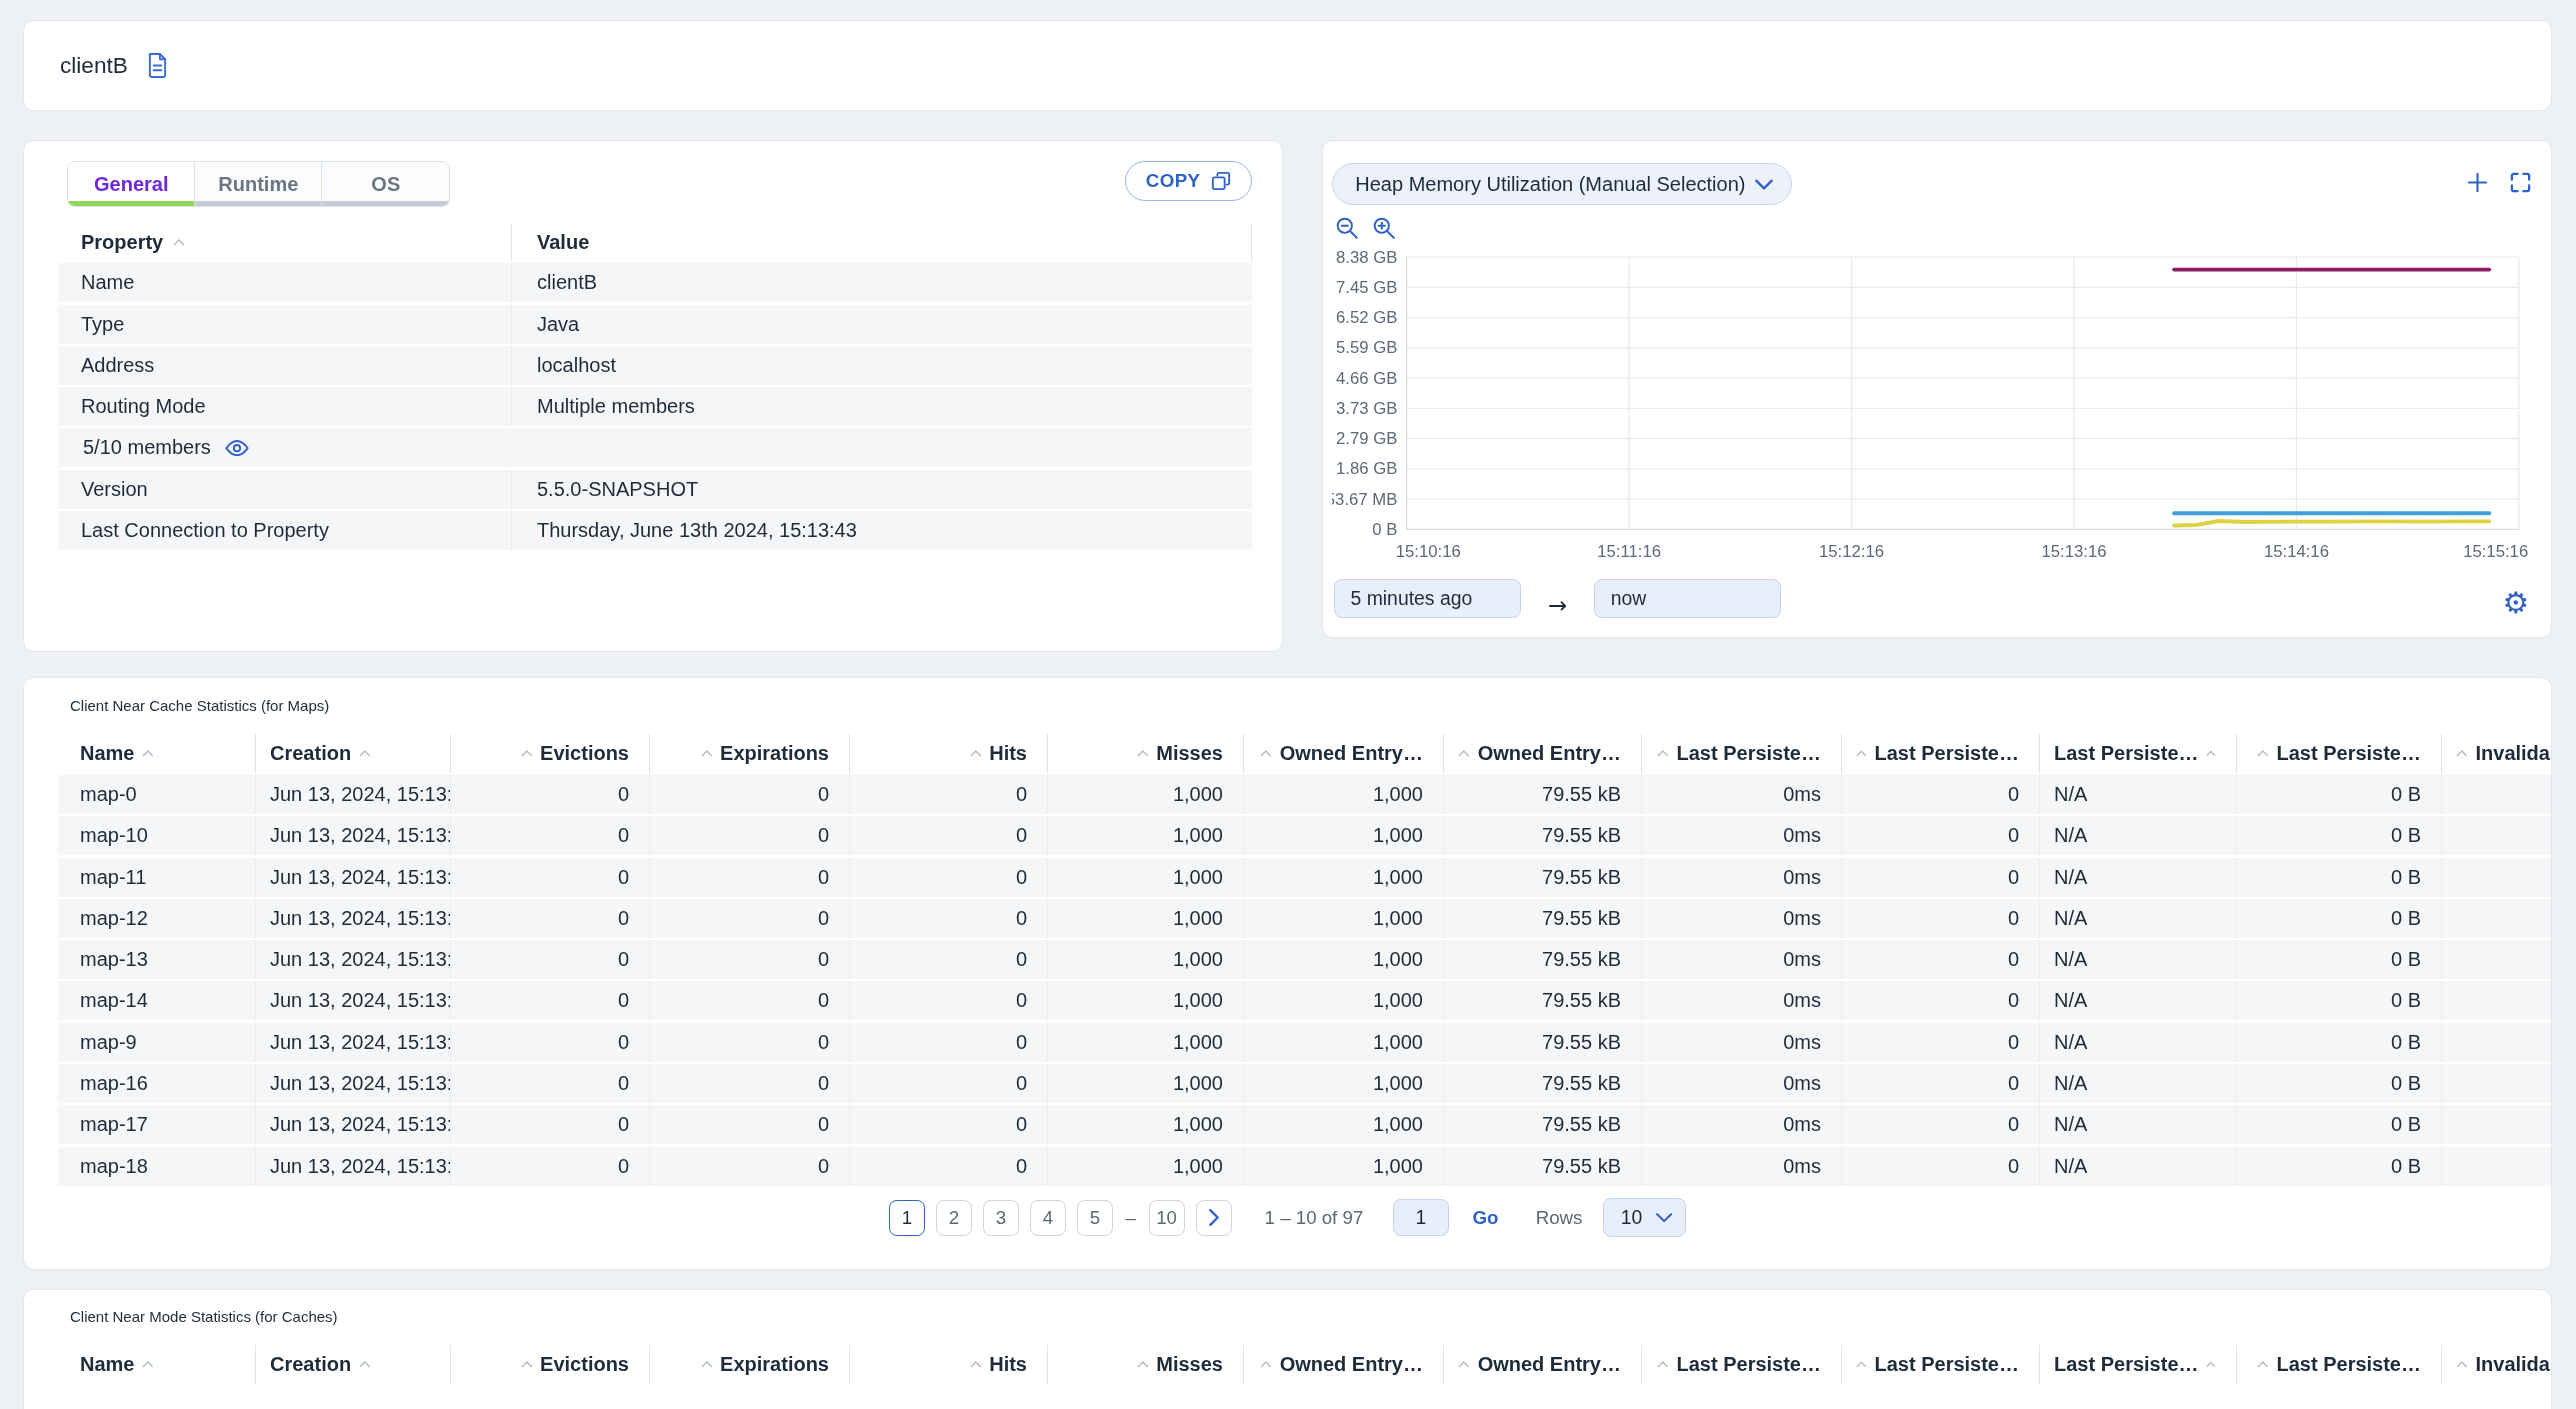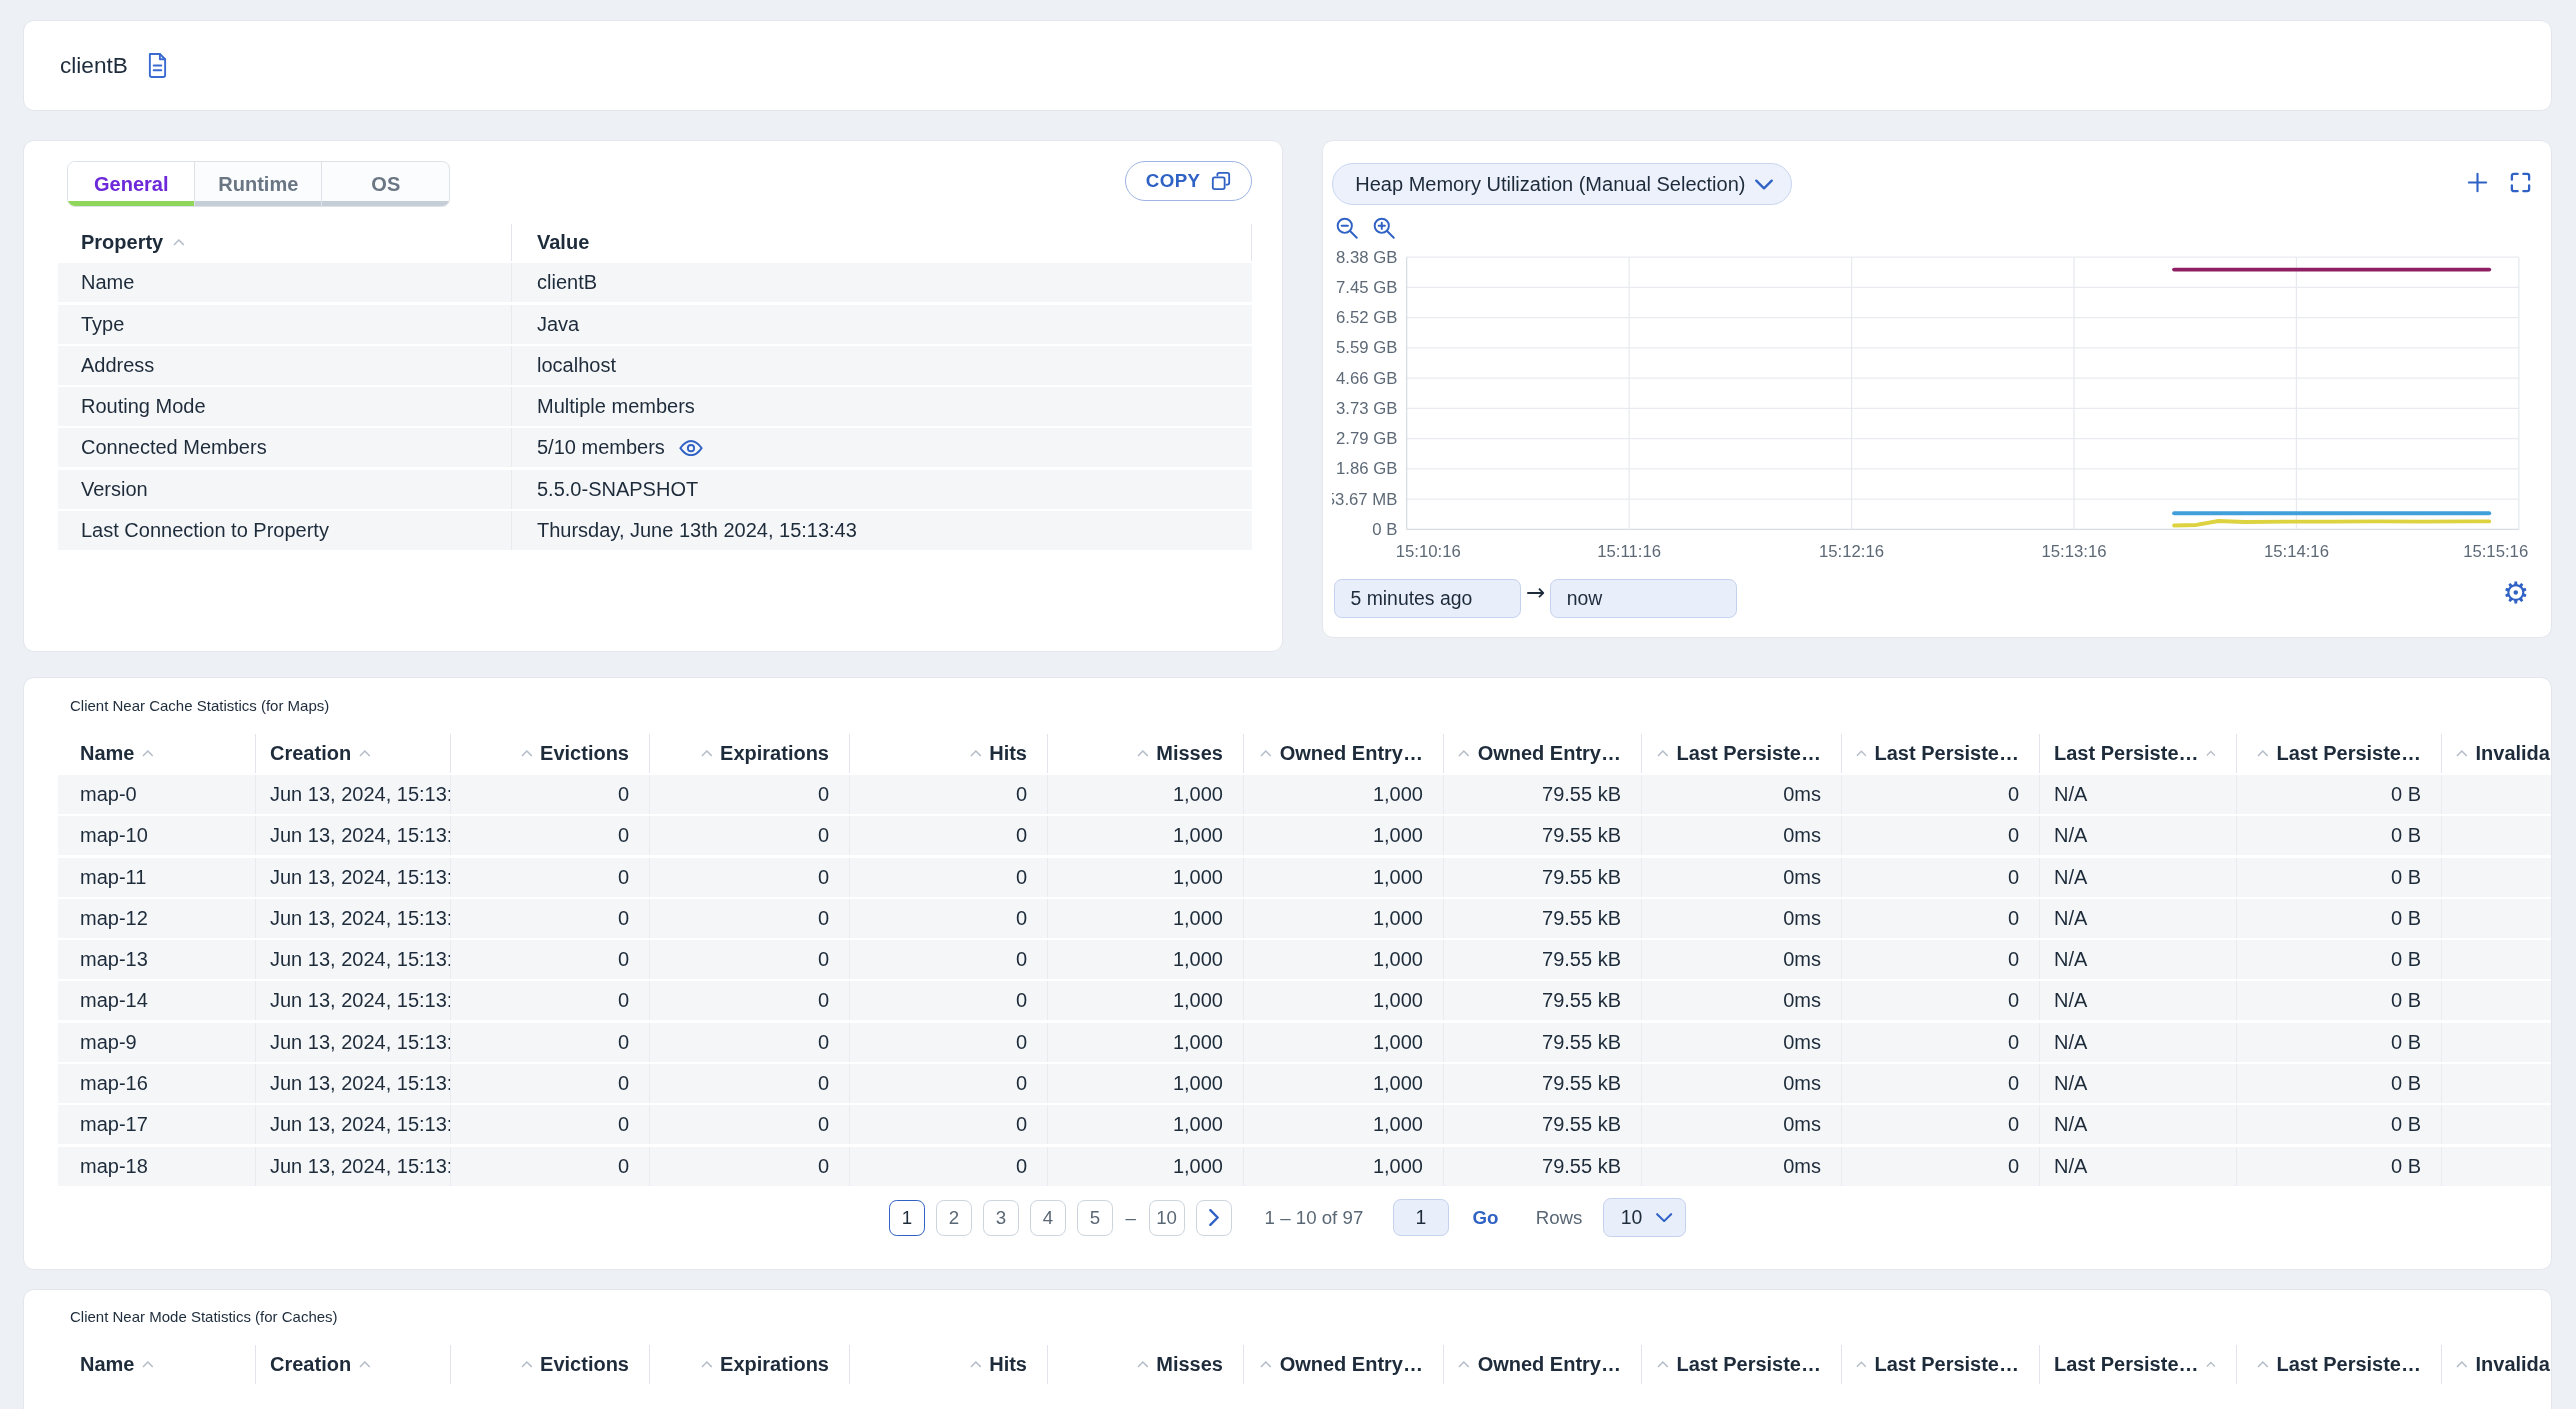--- a/index.html
+++ b/index.html
@@ -43,21 +43,21 @@
 
   
   .chart-card{width:1230px;height:498px;padding:22px 11px 0 9.3px;}
   .chart-top{display:flex;align-items:flex-start;justify-content:space-between;padding-right:7.8px;}
   .metric-select{display:flex;align-items:center;justify-content:space-between;width:460px;height:42px;
        background:#edf1fc;border:1.6px solid #c9d6f0;border-radius:22px;padding:0 18.7px 0 22px;font-size:20px;
        box-sizing:border-box;cursor:pointer;}
   .chart-top-icons{display:flex;gap:20px;align-items:center;margin-top:7.8px;}
   .icon-btn{background:none;border:none;padding:0;cursor:pointer;display:flex;align-items:center;}
   .zoom-row{display:flex;gap:12.4px;margin-top:11px;margin-left:3.1px;}
-  .time-row{display:flex;align-items:flex-start;gap:5px;margin-top:6.2px;padding-left:1.6px;}
+  .time-row{display:flex;align-items:flex-end;gap:27px;margin-top:6.2px;padding-left:1.6px;}
   .time-input{width:187px;height:39px;background:#e9eefb;border:1.6px solid #c5d2ee;border-radius:7.8px;
        font-size:19.4px;color:#1d2b3a;padding:0 15.6px;box-sizing:border-box;font-family:inherit;}
   .arrow-glyph{font-size:23px;color:#1d2b3a;font-family:"DejaVu Sans",sans-serif;}
   .gear{margin-left:auto;margin-right:11px;color:#2f62c4;font-size:29.6px;font-family:"DejaVu Sans",sans-serif;cursor:pointer;line-height:1;}
 
   
   .stats-card{width:2529px;overflow:hidden;padding-top:18.7px;}
   .maps-card{height:593px;margin-top:25px;}
   .caches-card{height:202px;margin-top:18.7px;}
   .section-title{font-size:15px;margin-left:46px;}
@@ -167,23 +167,20 @@
      </div>
             <div class="prow">
        <div class="pcol1">
                 <span>Routing Mode</span>
               </div>
        <div class="pcol2">
                 <span>Multiple members</span>
               </div>
      </div>
             <div class="prow">
-       <div class="pcol1">
-                <span>Connected Members</span>
-              </div>
        <div class="pcol2">
                 <span>5/10 members</span>
                 <svg viewBox="0 0 26 17" width="24" height="16.3" fill="none" stroke="#2f62c4" stroke-width="2">
                   <path d="M1.5 8.5 C6 2 10 0.8 13 0.8 C16 0.8 20 2 24.5 8.5 C20 15 16 16.2 13 16.2 C10 16.2 6 15 1.5 8.5 Z"></path>
                   <circle cx="13" cy="8.5" r="3.4"></circle>
                 </svg>
               </div>
      </div>
             <div class="prow">
        <div class="pcol1">

